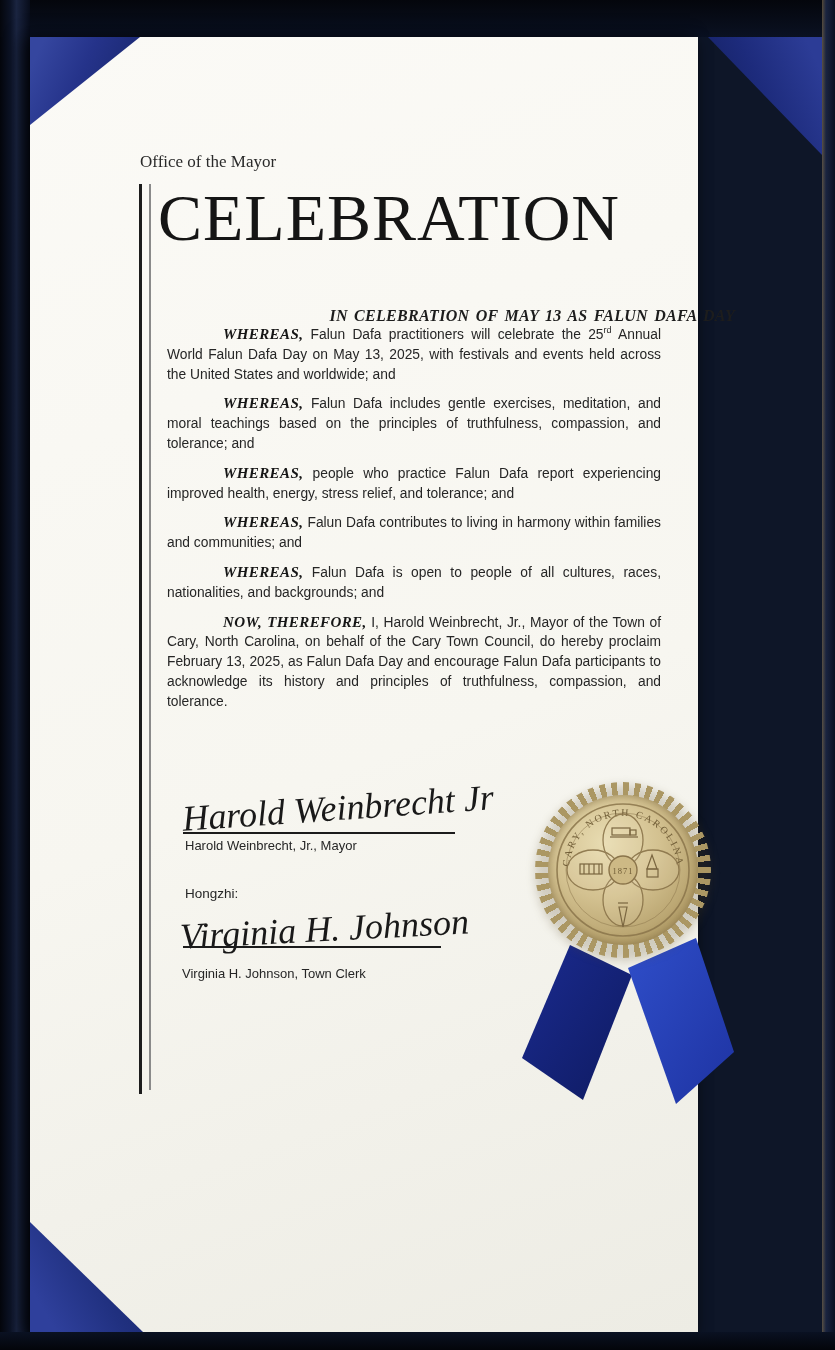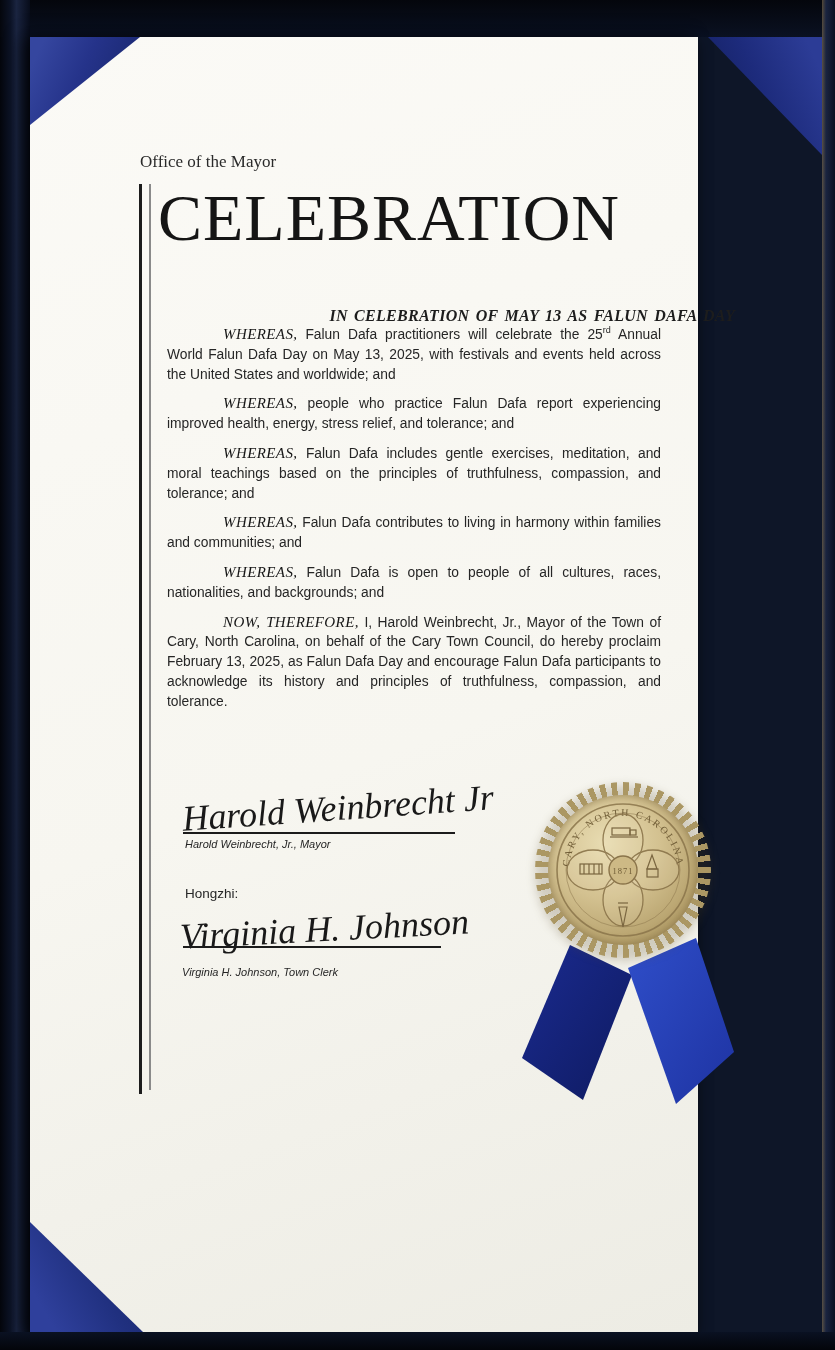--- a/index.html
+++ b/index.html
@@ -36,32 +36,32 @@
   .rule.thick{left:109px;width:3px;background:#1c1c1c;}
   .rule.thin{left:119px;width:2px;height:906px;background:#8a8a8a;}
   .doc-title{position:absolute;left:128px;top:143px;margin:0;font-family:"Liberation Serif",serif;
           font-weight:normal;font-size:66px;letter-spacing:1px;color:#151515;white-space:nowrap;}
   .subtitle{position:absolute;left:135px;top:251px;width:570px;text-align:right;
           font-family:"Liberation Serif",serif;font-style:italic;font-weight:bold;
           font-size:16px;letter-spacing:.3px;word-spacing:2px;color:#1d1d1d;margin-top:19px;}
   .body-text{position:absolute;left:137px;top:288px;width:494px;color:#262626;}
   .body-text p{margin:0 0 10px 0;font-size:13.8px;line-height:19.8px;text-align:justify;
           text-indent:56px;}
-  .lead{font-family:"Liberation Serif",serif;font-style:italic;font-weight:normal;
+  .lead{font-family:"Liberation Serif",serif;font-style:italic;font-weight:bold;
           font-size:15px;letter-spacing:.4px;color:#161616;margin-top:20px;}
   sup{font-size:9px;line-height:0;}
   
   .sig-script{position:absolute;font-family:"Liberation Serif",serif;font-style:italic;
           font-size:36px;color:#191919;white-space:nowrap;}
   .sig1-script{left:152px;top:750px;transform:rotate(-4deg);}
   .sig2-script{left:150px;top:871px;transform:rotate(-3deg);}
   .sig-line{position:absolute;border-bottom:2px solid #1b1b1b;}
   .sig1-line{left:153px;top:795px;width:272px;}
   .sig2-line{left:153px;top:909px;width:258px;}
-  .sig-label{position:absolute;font-size:11px;color:#262626;white-space:nowrap;font-style:italic;}
+  .sig-label{position:absolute;font-size:13px;color:#262626;white-space:nowrap;}
   .sig1-label{left:155px;top:801px;}
   .attest-label{left:155px;top:849px;position:absolute;font-size:13.5px;color:#262626;}
   .sig2-label{left:152px;top:915px;margin-top:14px;}
   
   .seal{position:absolute;left:505px;top:745px;width:176px;height:176px;}
   .seal-spikes{position:absolute;inset:0;border-radius:50%;
       background:repeating-conic-gradient(#ab9763 0deg 4deg,rgba(171,151,99,0) 4deg 8deg);
       filter:drop-shadow(0 3px 5px rgba(90,75,40,.45));}
   .seal-face{position:absolute;inset:13px;border-radius:50%;
       background:radial-gradient(circle at 38% 32%,#e8dcb2 0%,#d3c190 40%,#b5a06b 75%,#9c8756 100%);
@@ -85,22 +85,22 @@
 
     <div class="rule thick"></div>
     <div class="rule thin"></div>
 
     <h1 class="doc-title">CELEBRATION</h1>
 
     <div class="subtitle">IN CELEBRATION OF MAY 13 AS FALUN DAFA DAY</div>
 
     <div class="body-text">
       <p><span class="lead">WHEREAS,</span><span> Falun Dafa practitioners will celebrate the 25</span><sup>rd</sup><span> Annual World Falun Dafa Day on May 13, 2025, with festivals and events held across the United States and worldwide; and</span></p>
+      <p><span class="lead">WHEREAS,</span><span> Falun Dafa includes gentle exercises, meditation, and moral teachings based on the principles of truthfulness, compassion, and tolerance; and</span></p>
       <p><span class="lead">WHEREAS,</span><span> people who practice Falun Dafa report experiencing improved health, energy, stress relief, and tolerance; and</span></p>
-      <p><span class="lead">WHEREAS,</span><span> Falun Dafa includes gentle exercises, meditation, and moral teachings based on the principles of truthfulness, compassion, and tolerance; and</span></p>
       <p><span class="lead">WHEREAS,</span><span> Falun Dafa contributes to living in harmony within families and communities; and</span></p>
       <p><span class="lead">WHEREAS,</span><span> Falun Dafa is open to people of all cultures, races, nationalities, and backgrounds; and</span></p>
       <p><span class="lead">NOW, THEREFORE,</span><span> I, Harold Weinbrecht, Jr., Mayor of the Town of Cary, North Carolina, on behalf of the Cary Town Council, do hereby proclaim February 13, 2025, as Falun Dafa Day and encourage Falun Dafa participants to acknowledge its history and principles of truthfulness, compassion, and tolerance.</span></p>
     </div>
 
     <div class="sig-script sig1-script">Harold Weinbrecht Jr</div>
     <div class="sig-line sig1-line"></div>
     <div class="sig-label sig1-label">Harold Weinbrecht, Jr., Mayor</div>
 
     <div class="attest-label">Hongzhi:</div>

